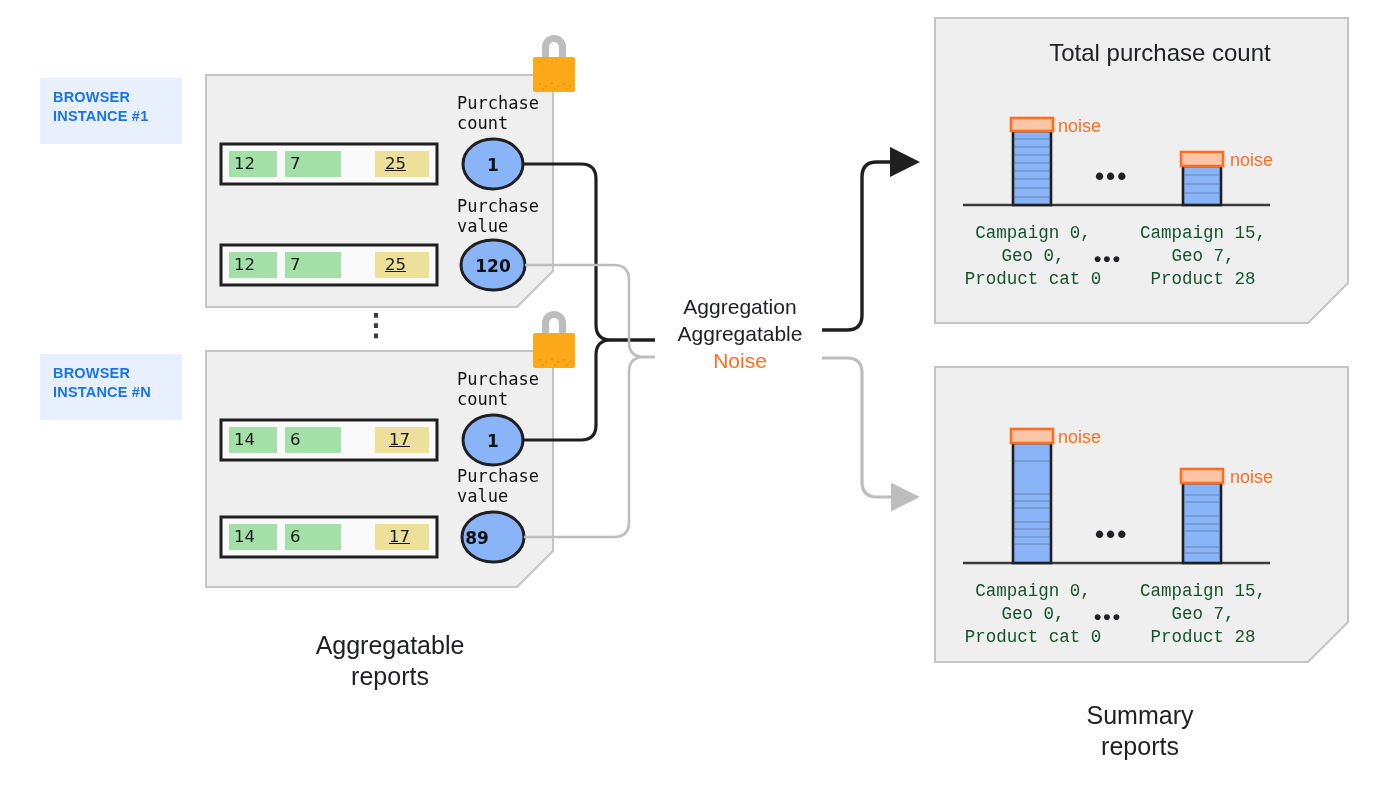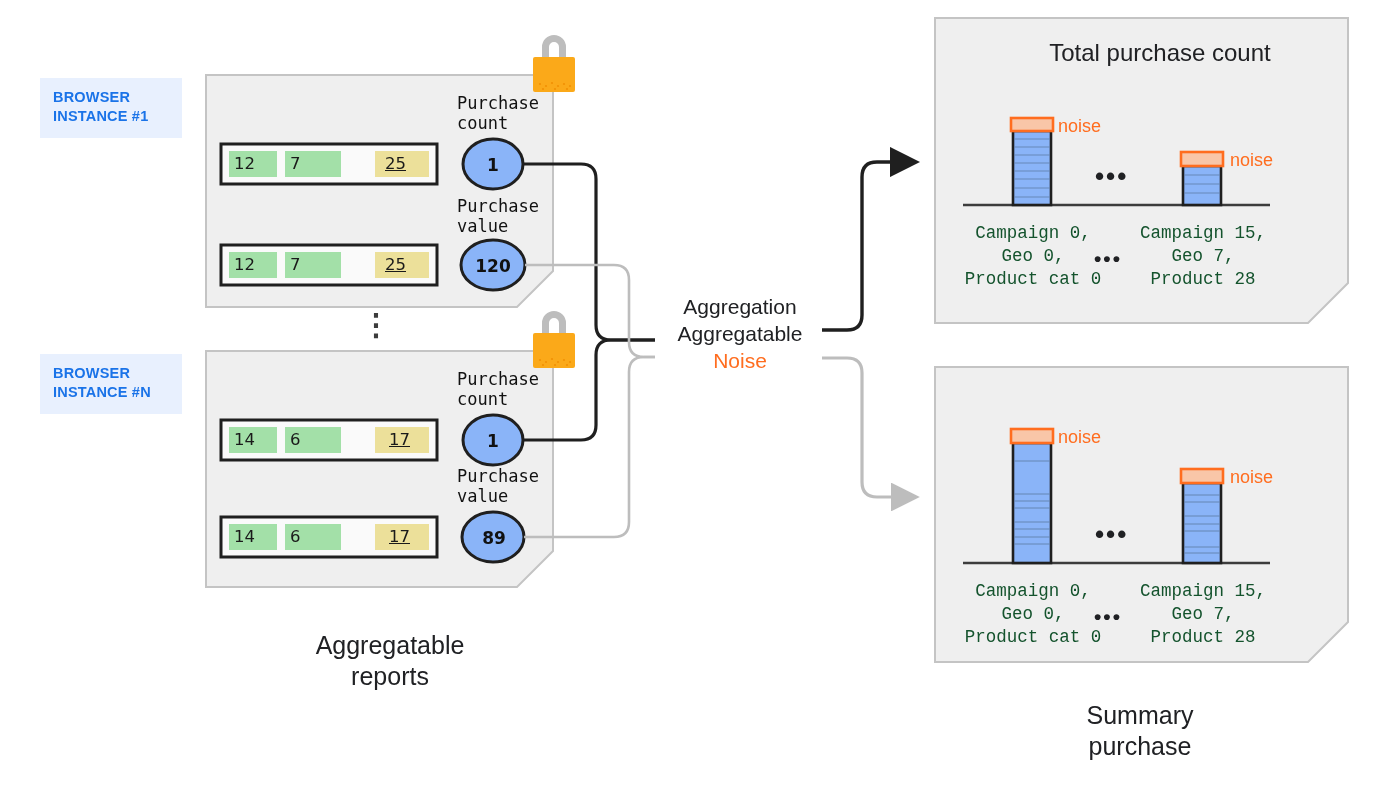--- a/index.html
+++ b/index.html
@@ -20,21 +20,21 @@
   
   .abs { position: absolute; }
 
   .browser-badge {
     background: #e8f0fe;
     color: #1a73e8;
     font-weight: bold;
     font-size: 14.5px;
     line-height: 19px;
     letter-spacing: .2px;
-    padding: 10px 13px 12px 13px;
+    padding: 10px 13px 18px 13px;
     white-space: pre-line;
   }
 
   .mono-label {
     font-family: "DejaVu Sans Mono", "Liberation Mono", monospace;
     font-weight: normal;
     font-size: 17px;
     line-height: 20px;
     color: #111111;
     text-align: left;
@@ -299,34 +299,34 @@
 <div class="cell-num" style="left:290px; top:432px;">6</div>
 <div class="cell-num underlined" style="left:389px; top:432px;">17</div>
 
 <div class="cell-num" style="left:234px; top:529px;">14</div>
 <div class="cell-num" style="left:290px; top:529px;">6</div>
 <div class="cell-num underlined" style="left:389px; top:529px;">17</div>
 
 <div class="circle-num" style="left:463px; top:157px; width:60px;">1</div>
 <div class="circle-num" style="left:461px; top:258px; width:64px;">120</div>
 <div class="circle-num" style="left:463px; top:433px; width:60px;">1</div>
-<div class="circle-num" style="left:464px; top:530px; width:60px;">89</div>
+<div class="circle-num" style="left:447px; top:530px; width:60px;">89</div>
 
 <div class="abs" style="left:356px; top:310px; width:40px; text-align:center; font-size:30px; line-height:1; color:#3c3c3c; font-weight:bold;">⋮</div>
 
 <div class="center-text" style="left:660px; top:293px; width:160px;">
   <span style="display:block;">Aggregation</span>
   <span style="display:block;">Aggregatable</span>
   <span class="noise-word">Noise</span>
 </div>
 
 <div class="caption" style="left:230px; top:630px; width:320px;">Aggregatable
 reports</div>
 <div class="caption" style="left:980px; top:700px; width:320px;">Summary
-purchase</div>
+reports</div>
 
 <div class="report-title" style="left:960px; top:40px; width:400px;">Total purchase count</div>
 <div class="noise-tag" style="left:1058px; top:117px;">noise</div>
 <div class="noise-tag" style="left:1230px; top:151px;">noise</div>
 <div class="dots-h" style="left:1095px; top:163px;">•••</div>
 <div class="axis-label" style="left:958px; top:222px; width:150px;">Campaign 0,
 Geo 0,
 Product cat 0</div>
 <div class="axis-label" style="left:1128px; top:222px; width:150px;">Campaign 15,
 Geo 7,

